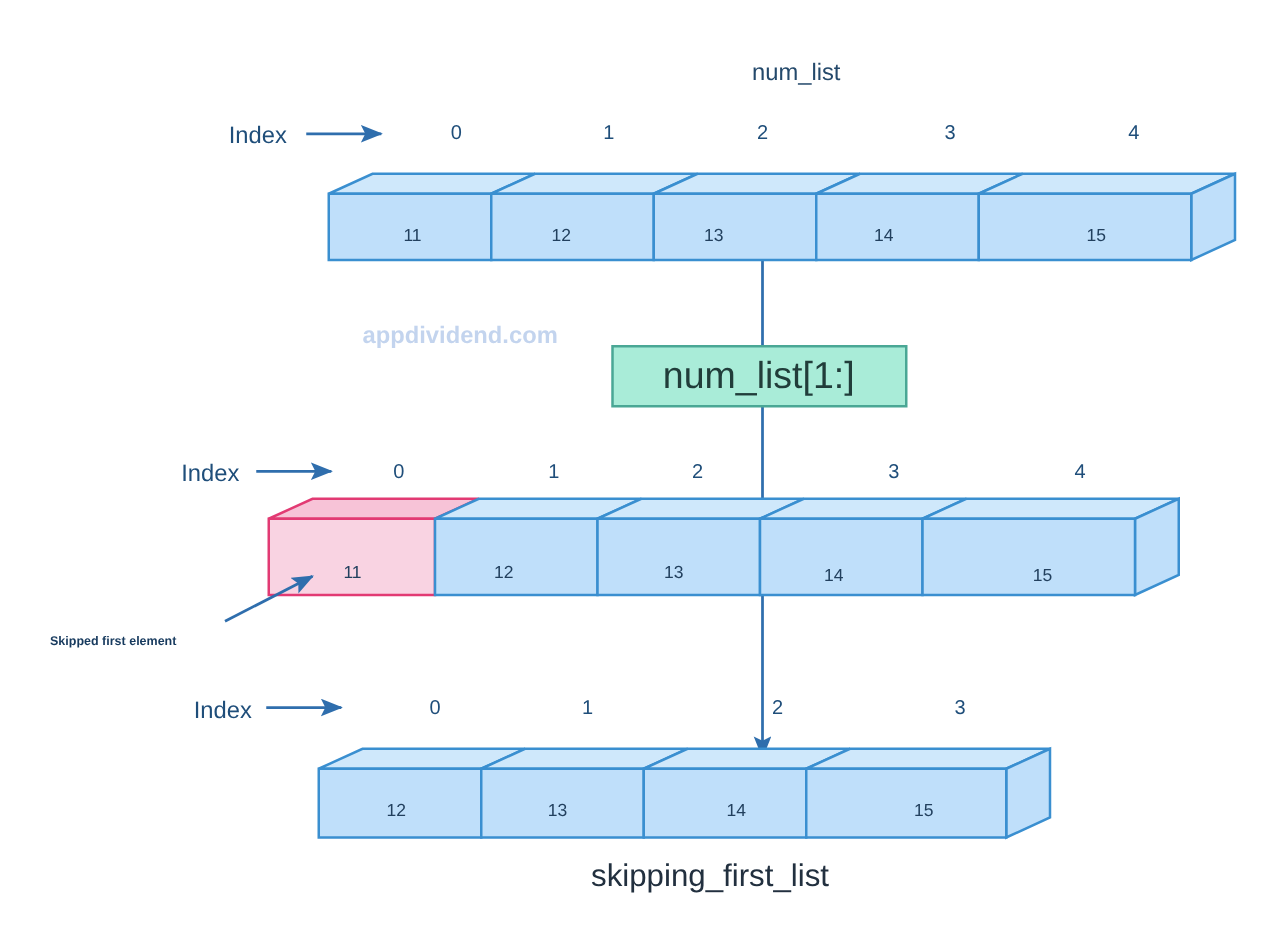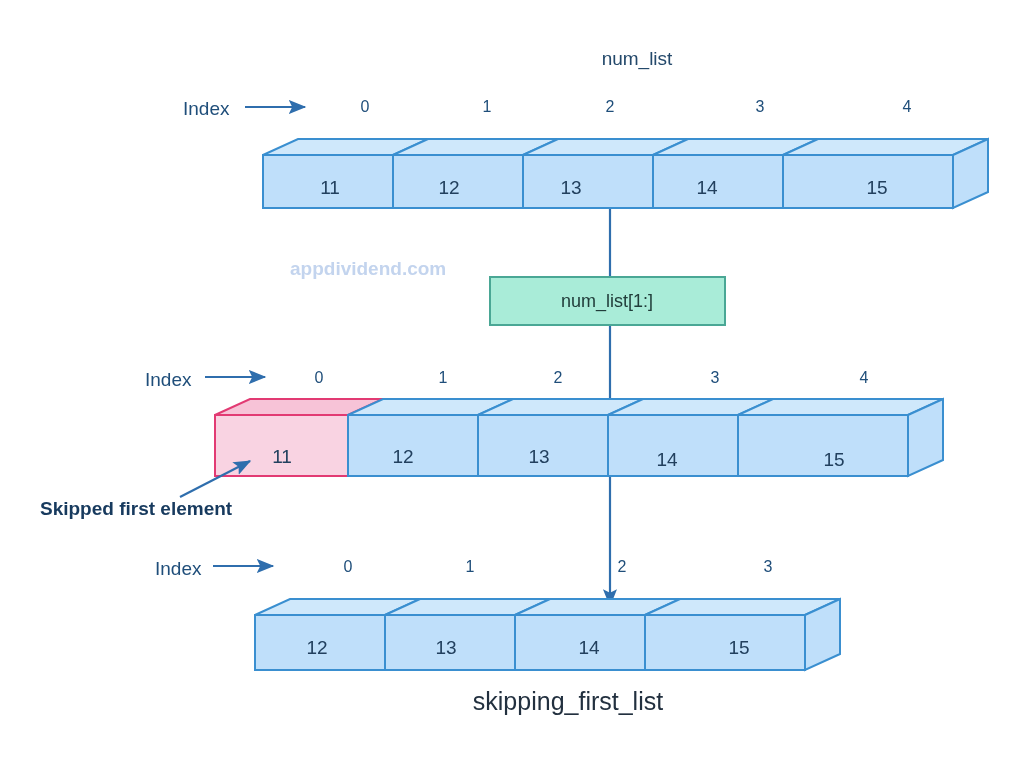--- a/index.html
+++ b/index.html
@@ -49,32 +49,33 @@
     font-weight: 400;
     color: #1f4e7a;
   }
   .index-num {
     font-size: 16px;
     font-weight: 400;
     color: #1f4e7a;
     text-align: center;
   }
   .cell-value {
-    font-size: 19px;
+    font-size: 14px;
     font-weight: 400;
     color: #22405e;
     text-align: center;
   }
   .note-text {
-    font-size: 19px;
+    font-size: 10px;
     font-weight: 700;
     color: #173a5e;
+    margin-top: 10px;
   }
   .op-text {
-    font-size: 18px;
+    font-size: 30px;
     font-weight: 400;
     color: #213d3a;
     text-align: right;
   }
   .watermark {
     font-size: 19px;
     font-weight: 700;
     color: #c3d4ee;
   }
   .centered {

